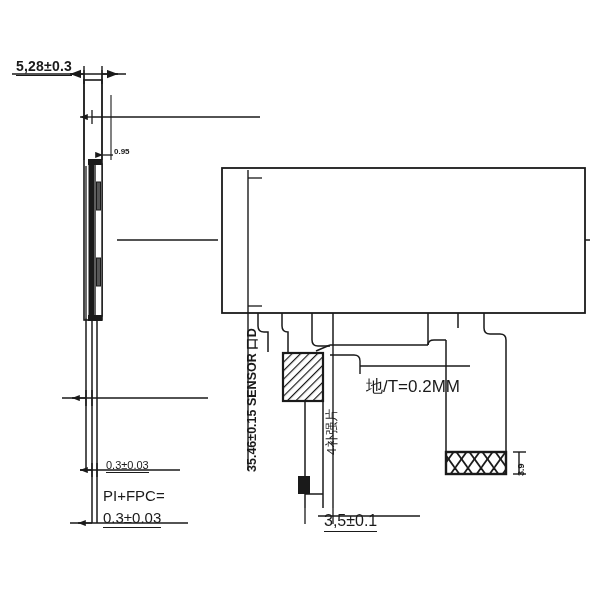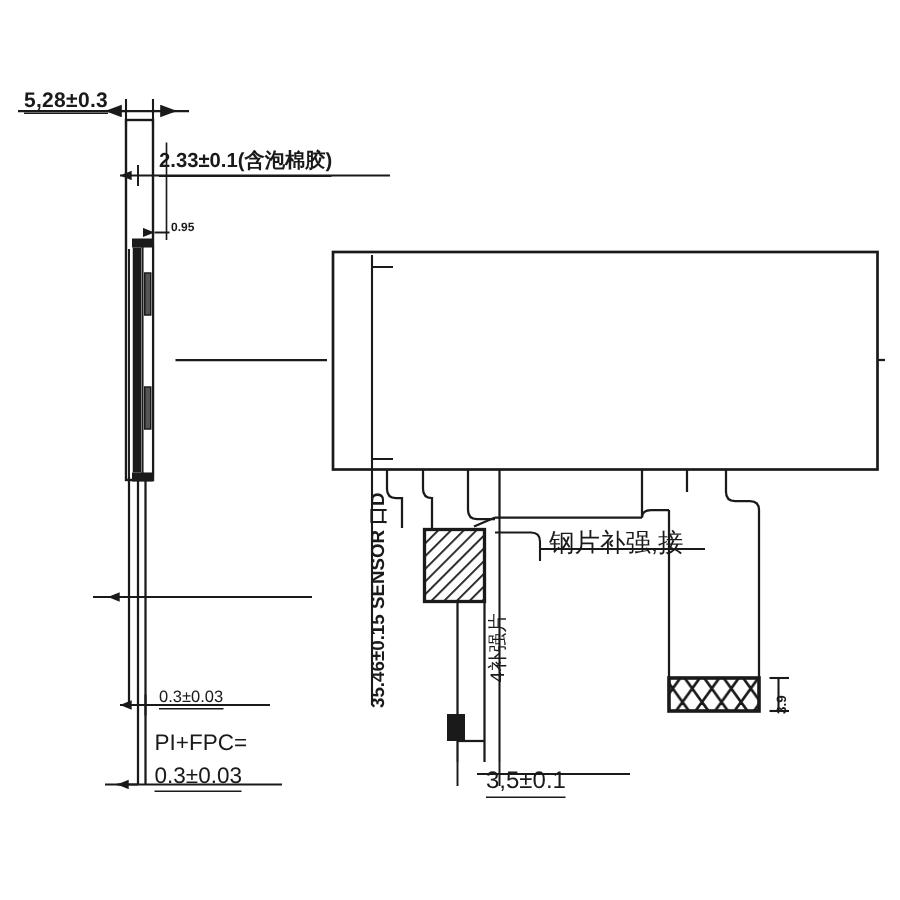--- a/index.html
+++ b/index.html
@@ -153,36 +153,35 @@
       <line x1="519" y1="452" x2="519" y2="474" stroke="#1a1a1a" stroke-width="1.4"></line>
       <line x1="513" y1="452" x2="526" y2="452" stroke="#1a1a1a" stroke-width="1.4"></line>
       <line x1="513" y1="474" x2="526" y2="474" stroke="#1a1a1a" stroke-width="1.4"></line>
     </g>
 
     <line x1="360" y1="366" x2="470" y2="366" stroke="#1a1a1a" stroke-width="1.4"></line>
   </svg>
 
   <div class="lbl underline" style="left:16px;top:58px;font-size:14px;font-weight:600;letter-spacing:.2px;">5,28±0.3</div>
 
-  <div class="lbl underline" style="left:106px;top:98px;font-size:13.5px;font-weight:600;">2.33±0.1(含泡棉胶)</div>
 
   <div class="lbl" style="left:114px;top:147px;font-size:8px;font-weight:700;">0.95</div>
 
 
   <div class="lbl underline" style="left:106px;top:459px;font-size:11px;font-weight:500;">0.3±0.03</div>
 
   <div class="lbl" style="left:103px;top:487px;font-size:15px;font-weight:500;text-align:center;">PI+FPC=</div>
 
   <div class="lbl underline" style="left:103px;top:509px;font-size:15px;font-weight:500;">0.3±0.03</div>
 
   <div class="lbl vert" style="left:244px;top:472px;font-size:12.5px;font-weight:600;
        transform:rotate(-90deg);">35.46±0.15  SENSOR  口D</div>
 
-  <div class="lbl" style="left:366px;top:350px;font-size:17px;font-weight:500;">钢片补强,接</div>
 
+  <div class="lbl" style="left:366px;top:375px;font-size:17px;font-weight:500;">地/T=0.2MM</div>
 
   <div class="lbl vert" style="left:323px;top:455px;font-size:13px;font-weight:500;
        transform:rotate(-90deg);">4补强片</div>
 
   <div class="lbl underline" style="left:324px;top:496px;font-size:16px;font-weight:500;margin-top:16px;">3,5±0.1</div>
 
   <div class="lbl vert" style="left:516px;top:476px;font-size:9px;font-weight:700;
        transform:rotate(-90deg);">3.9</div>
 
 </div>

